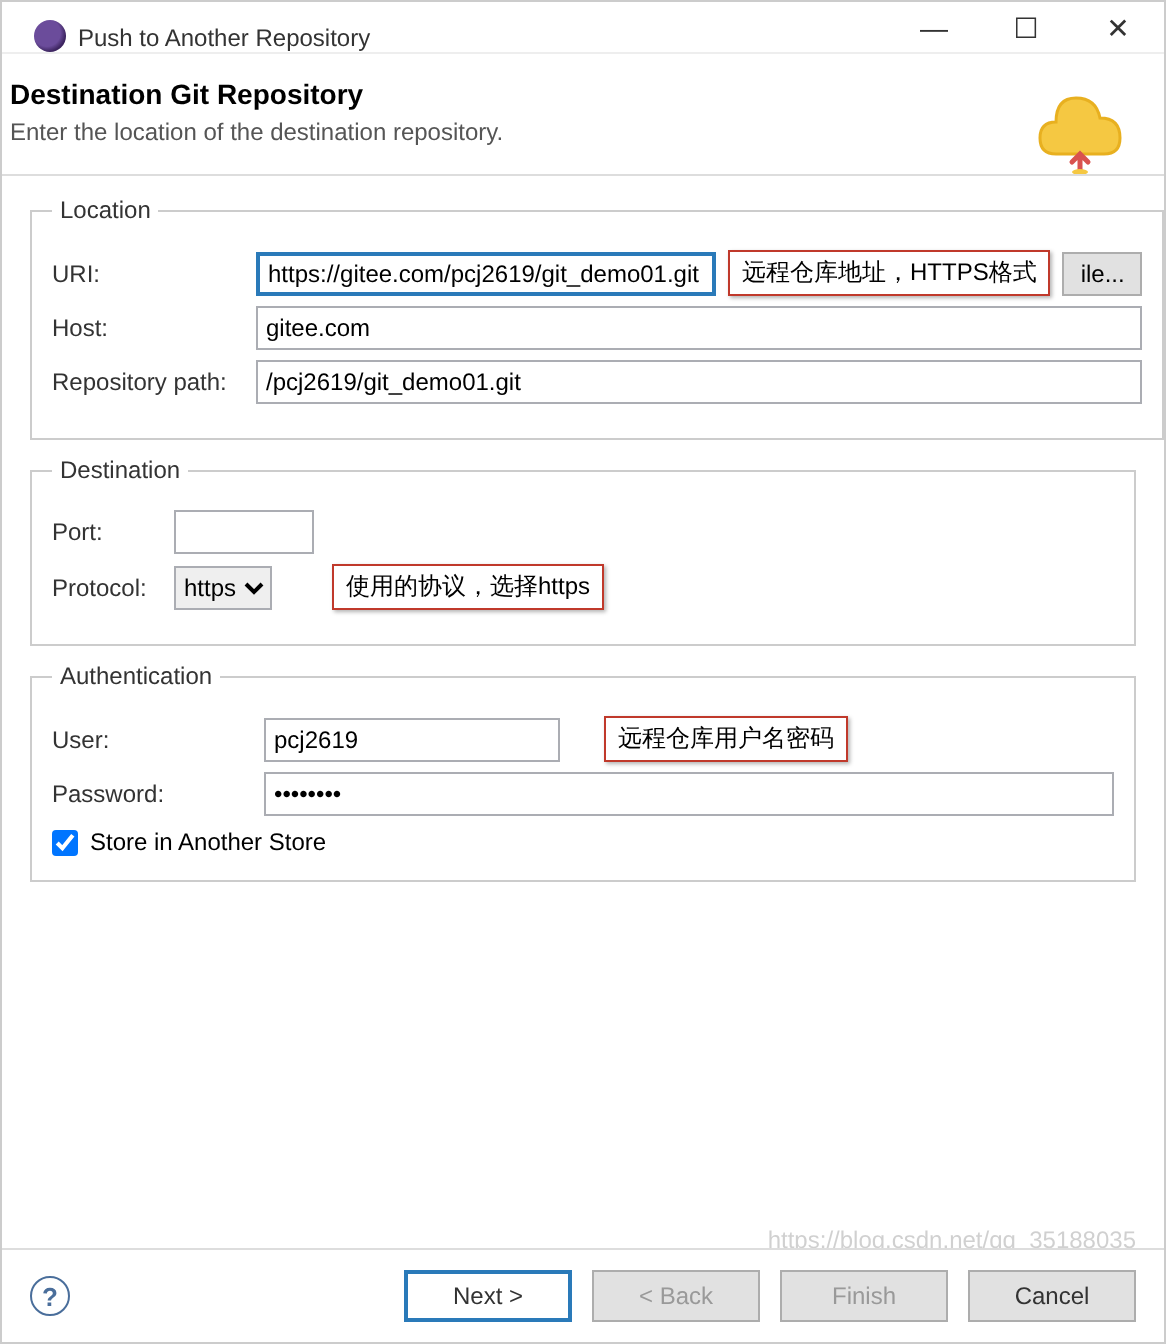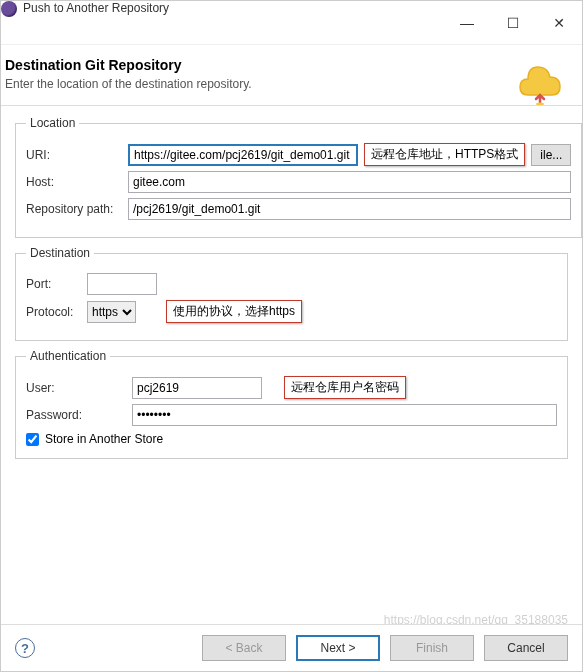--- a/index.html
+++ b/index.html
@@ -7,26 +7,26 @@
       font-family: "Segoe UI", Tahoma, sans-serif;
       font-size: 12px;
       background: #fff;
       width: 583px;
       height: 672px;
       overflow: hidden;
       border: 1px solid #ccc;
       position: relative;
     }
     .titlebar {
-      height: 44px;
-      display: flex;
-      align-items: flex-start;
+      height: 26px;
+      display: flex;
+      align-items: flex-end;
       background: #fff;
       border-bottom: 1px solid #eee;
-      padding: 0 0 0 0;
+      padding: 0 0 0 16px;
     }
     .titlebar-icon {
       width: 16px; height: 16px;
       margin-right: 6px;
       background: radial-gradient(circle at 40% 40%, #6b4c9b 50%, #3d2560 70%);
       border-radius: 50%;
     }
     .titlebar-text { flex: 1; font-size: 12px; color: #333; }
     .win-controls { display: flex; height: 100%; }
     .win-btn {
@@ -210,21 +210,21 @@
       </select>
       <span style="width:18px"></span>
       <span class="annot">使用的协议，选择https</span>
     </div>
   </fieldset>
 
   <fieldset>
     <legend>Authentication</legend>
     <div class="row auth">
       <label class="fld">User:</label>
-      <input type="text" style="width: 130px;" value="pcj2619">
+      <input type="text" style="width: 148px;" value="pcj2619">
       <span style="width:10px"></span>
       <span class="annot">远程仓库用户名密码</span>
     </div>
     <div class="row auth">
       <label class="fld">Password:</label>
       <input type="text" class="wide" value="••••••••" style="">
     </div>
     <div class="checkbox-row">
       <input type="checkbox" checked="" style="">
       <label>Store in Another Store</label>
@@ -232,17 +232,17 @@
   </fieldset>
 
   <div class="spacer-body"></div>
 </div>
 
 <div class="watermark">https://blog.csdn.net/qq_35188035</div>
 
 <div class="footer">
   <div class="help-icon">?</div>
   <div class="footer-spacer"></div>
+  <button class="btn primary">Next &gt;</button>
   <button class="btn" disabled="">&lt; Back</button>
-  <button class="btn primary">Next &gt;</button>
   <button class="btn" disabled="">Finish</button>
   <button class="btn">Cancel</button>
 </div>
 
 </body></html>

